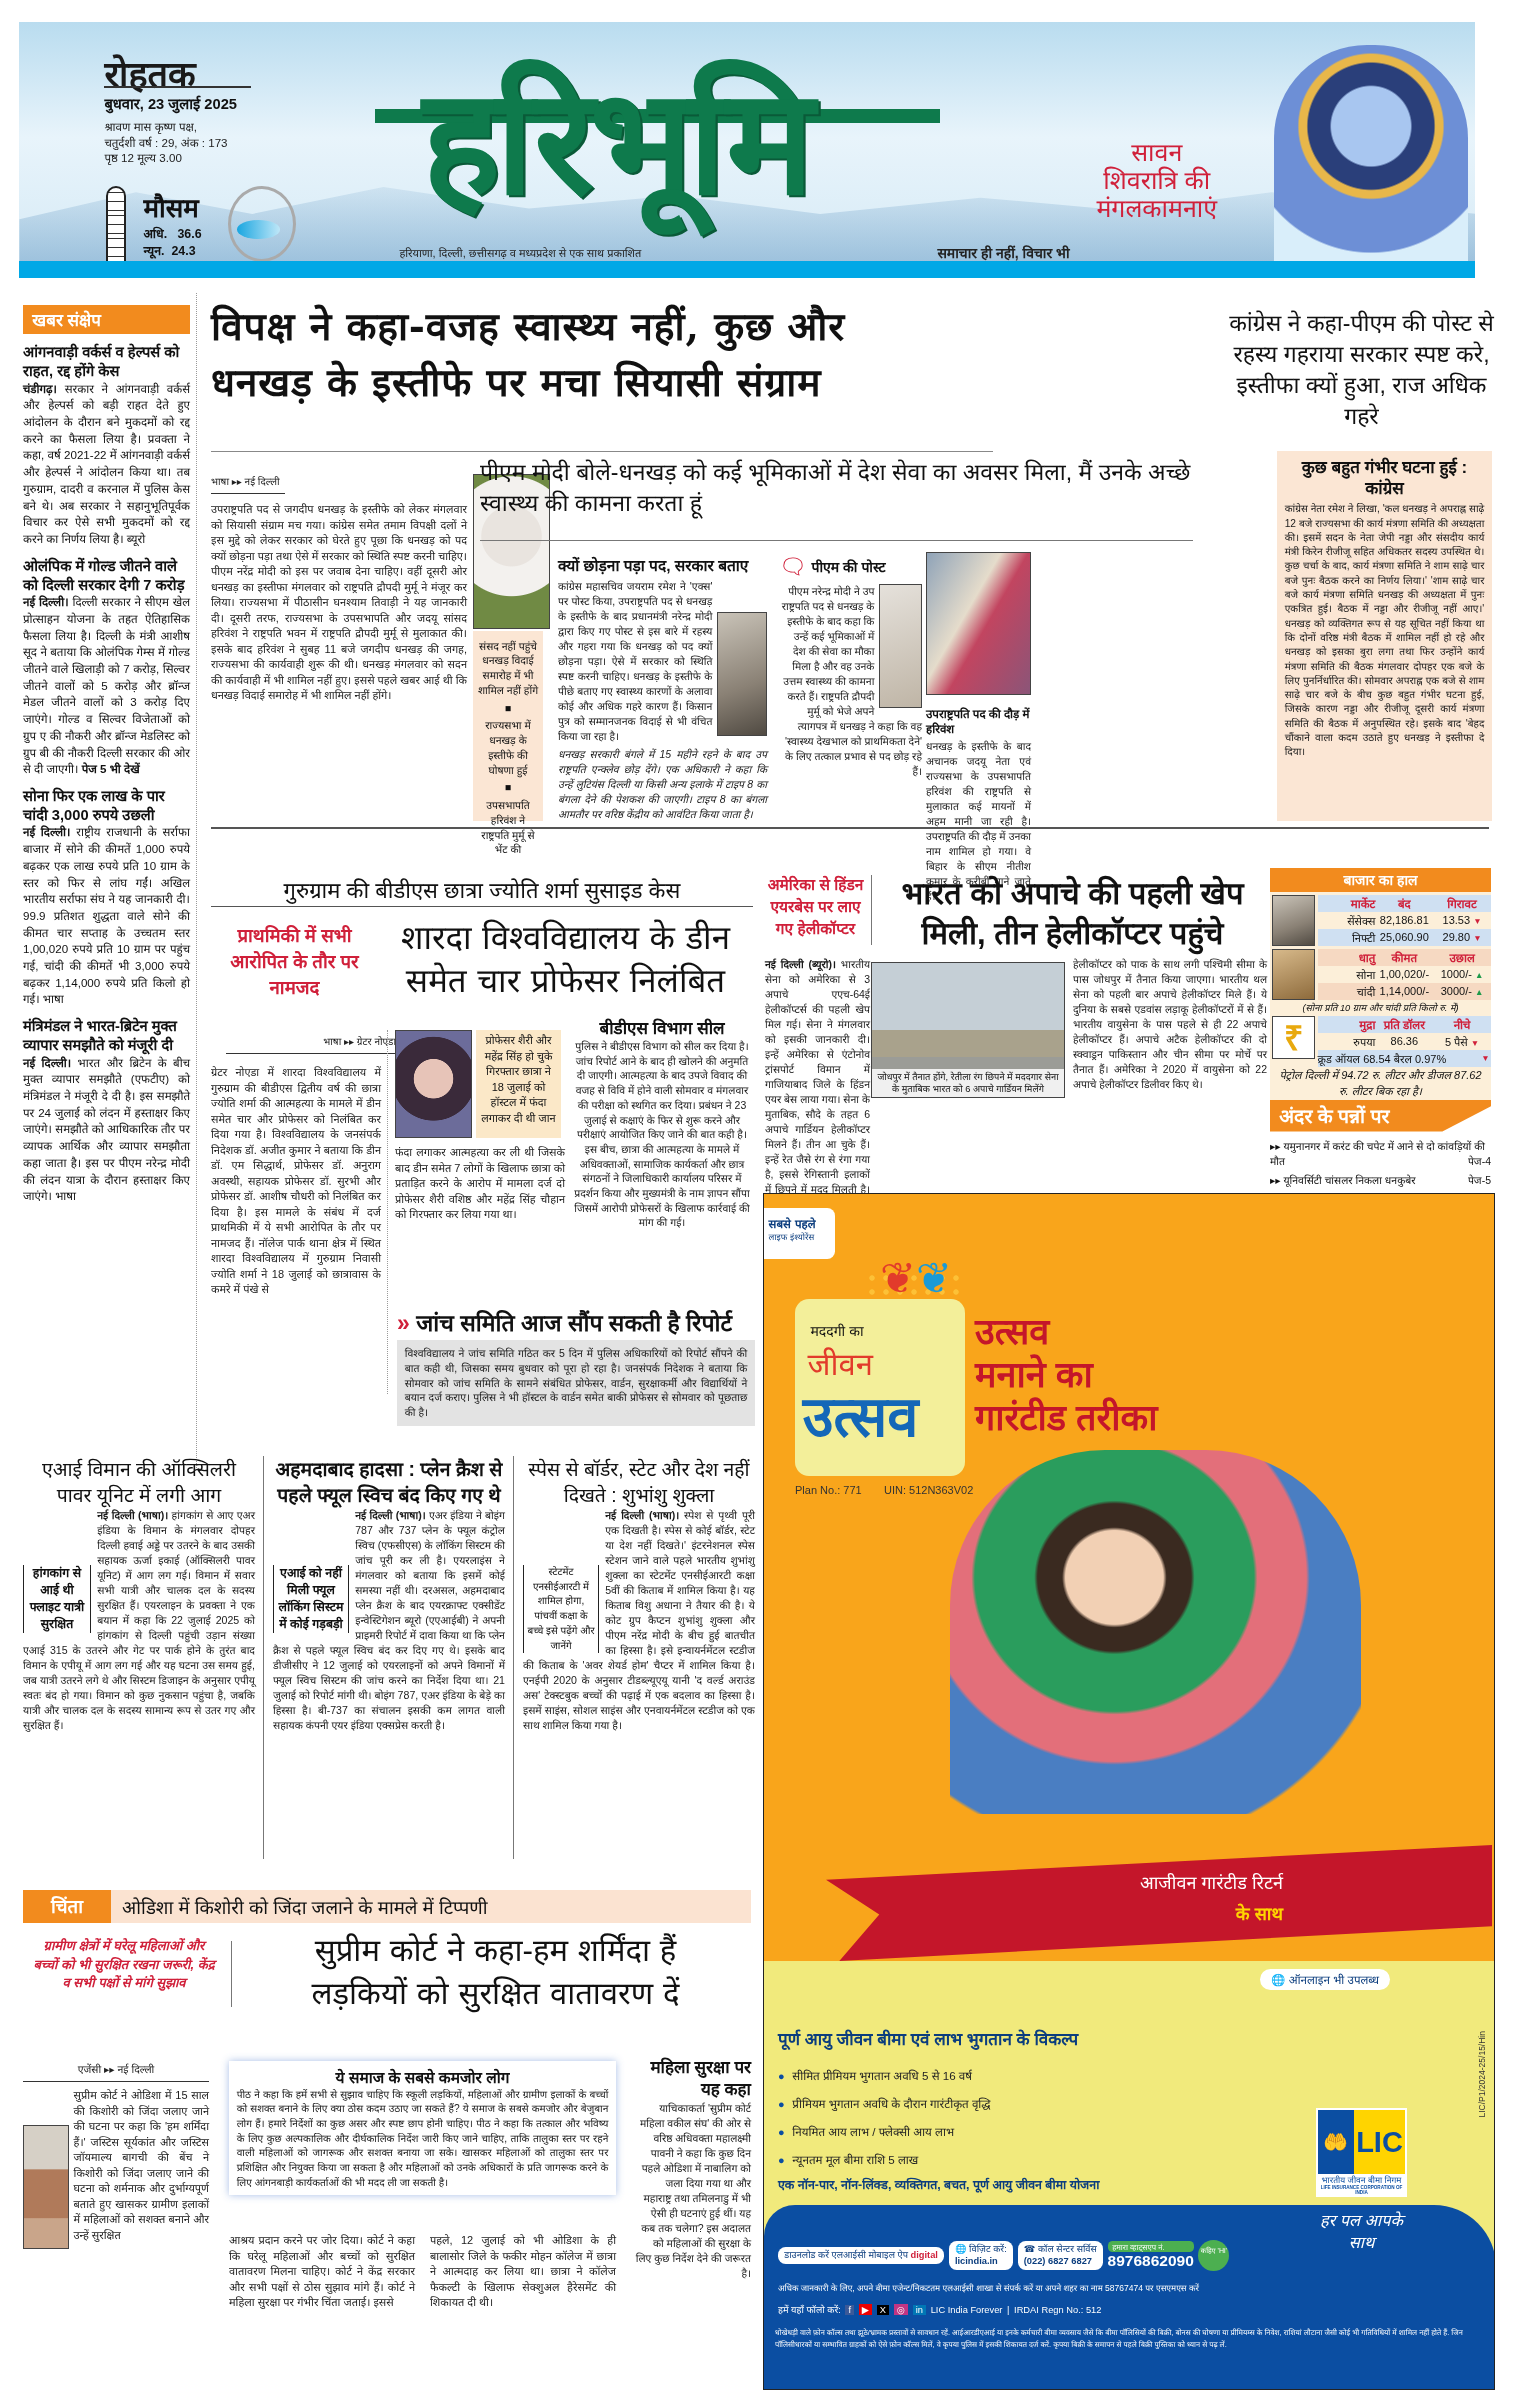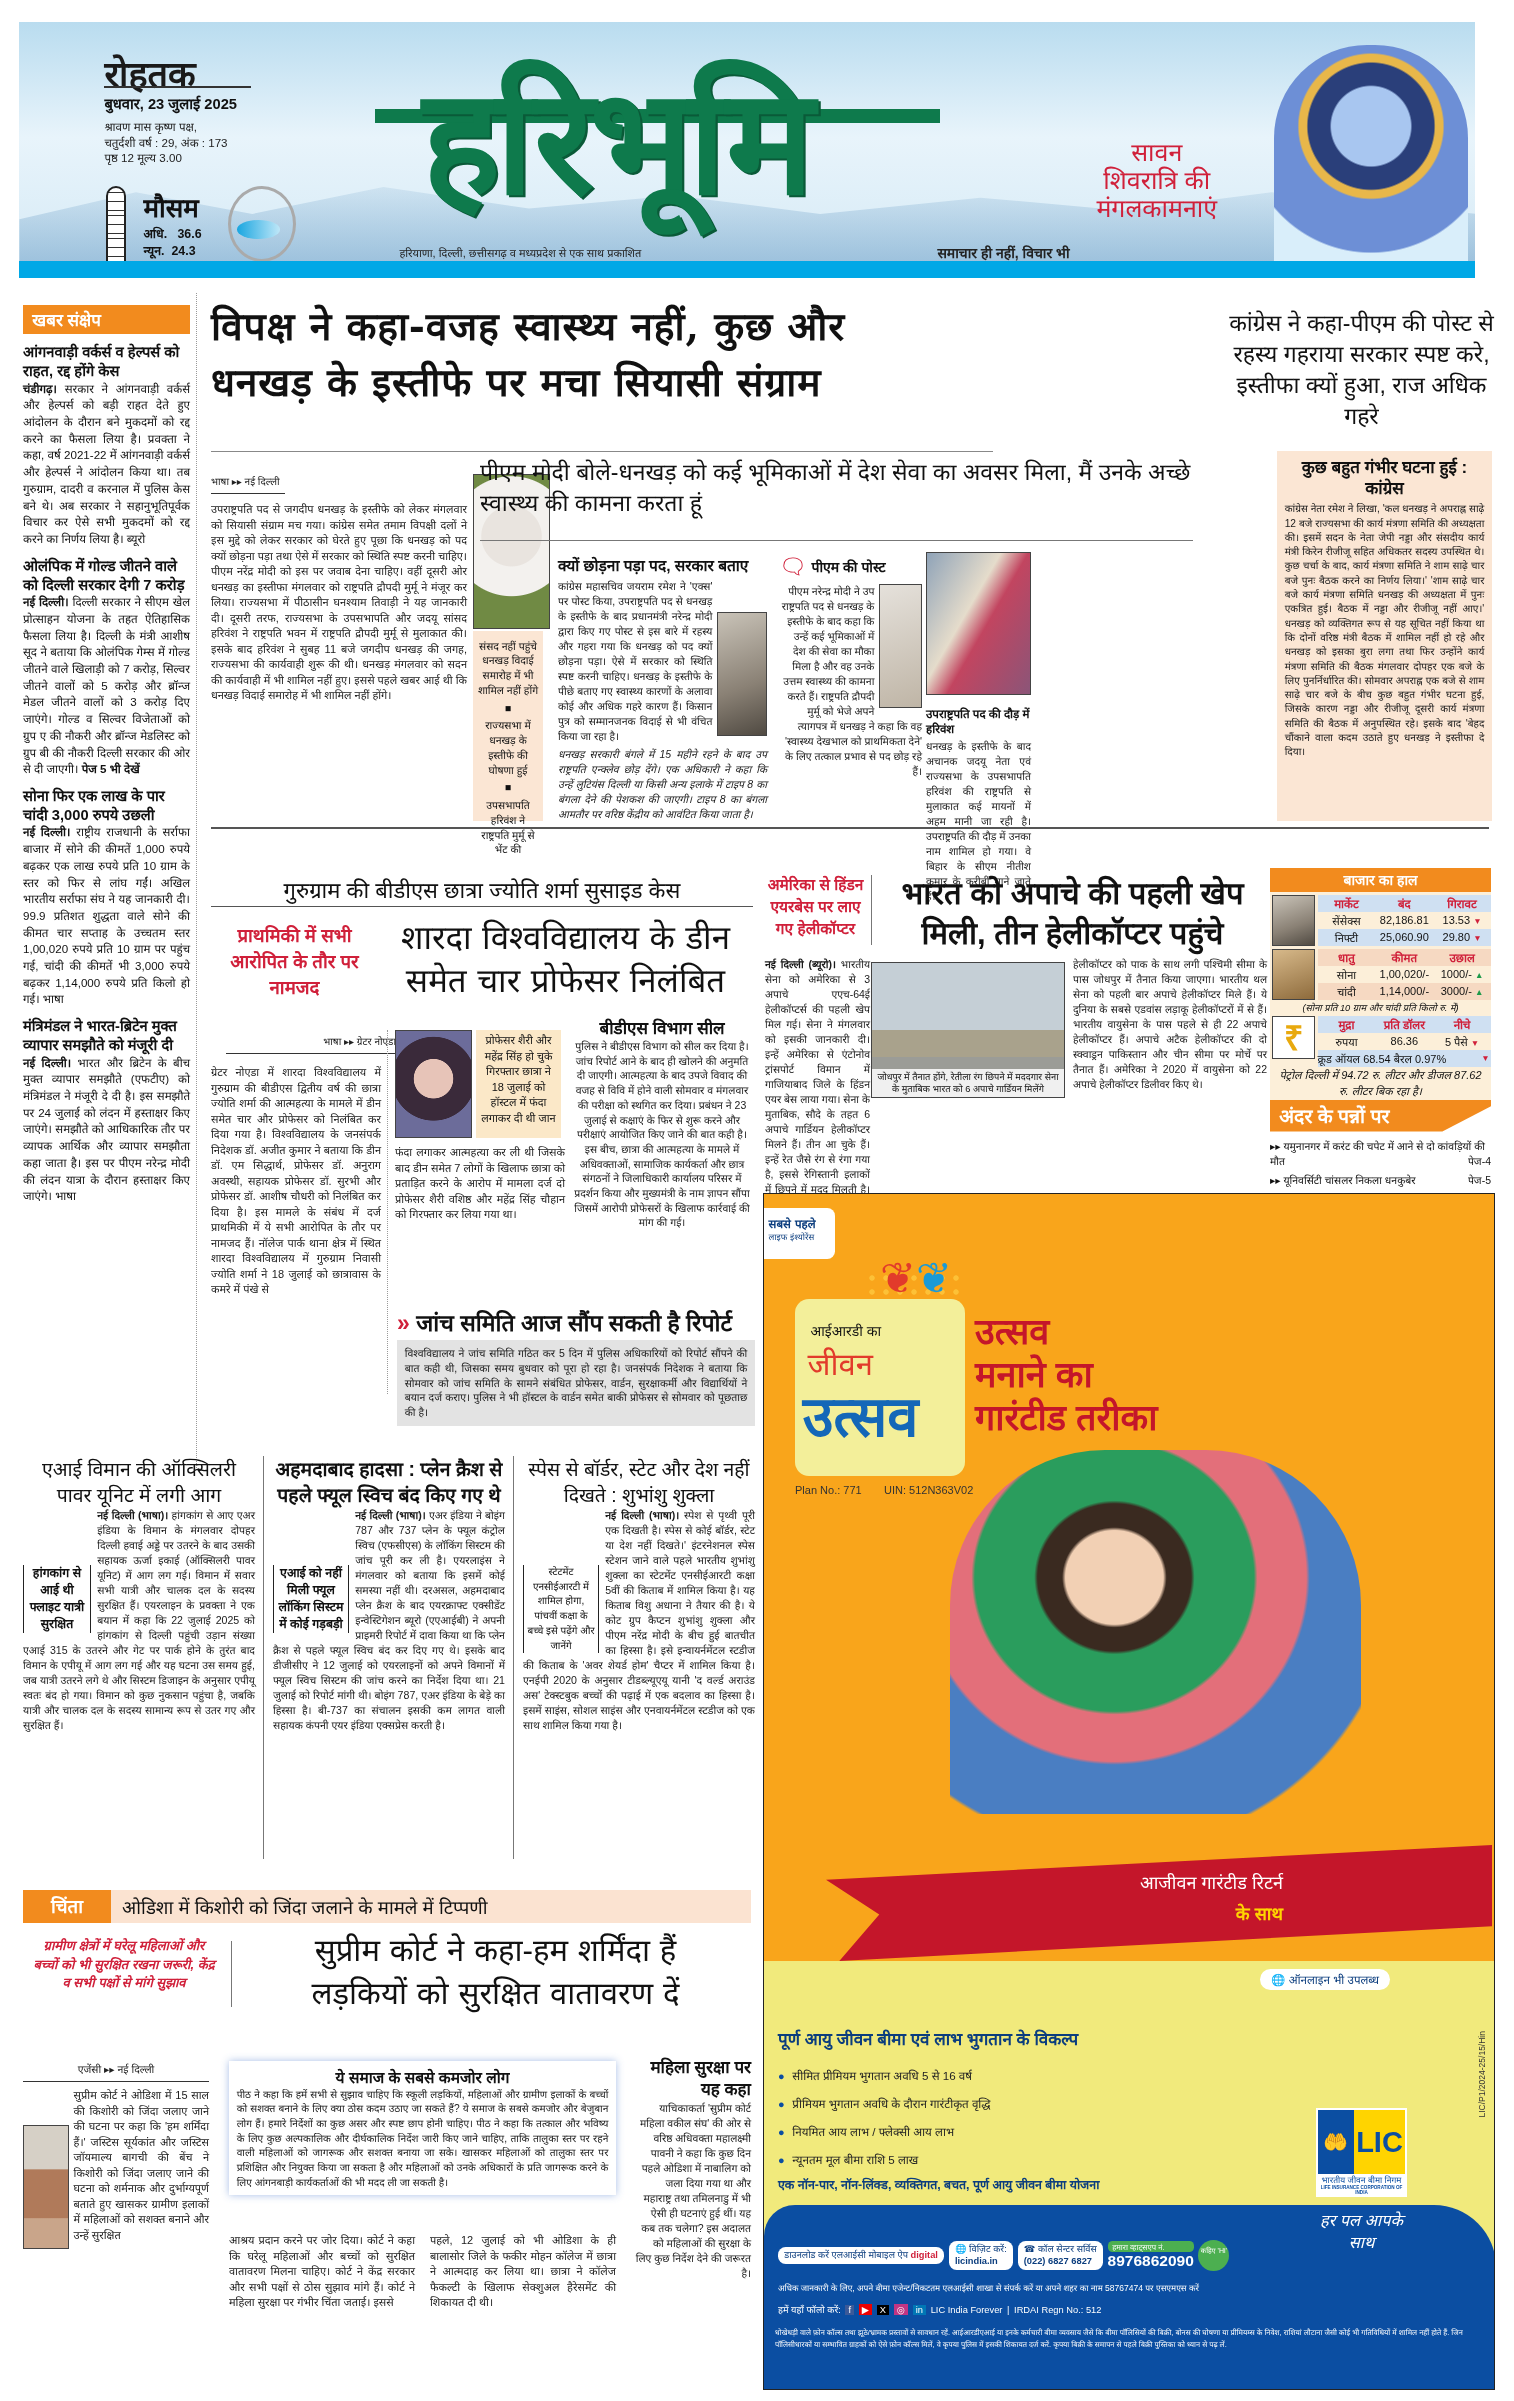--- a/index.html
+++ b/index.html
@@ -47,21 +47,21 @@
   .sub-h { font-weight:bold; font-size:17px; }
   .red { color:#d0203a; }
   .ital { font-style: italic; }
 
   
   .market { background:#fcefd9; }
   .mk-head { background:#f28b1e; color:#fff; text-align:center; font-weight:bold; font-size:14px; padding:2.3px 0; }
   .mk-row { display:flex; font-size:11px; height:17px; align-items:center; }
   .mk-row.h { color:#d0203a; font-weight:bold; font-size:11.6px; }
   .mk-row span { flex:1; text-align:center; }
-  .mk-row span:first-child { text-align:center; }
+  .mk-row span:first-child { text-align:right; }
   .down { color:#d0203a; font-size:8.5px; }
   .up { color:#1d9a4a; font-size:8.5px; }
   .stripe { background: #cfe0f2; }
 
   
   #ad { left: 763px; top: 1193px; width: 732px; height: 1197px; background:#f9a51b; overflow:hidden; border: 1.5px solid #222; }
   .ad-yellow { background:#f1ea7c; }
   .ad-blue { background:#0b4ea2; color:#fff; }
   .bullet::before { content:"●"; color:#0b4ea2; margin-right:7.7px; font-size:11px; }
   .chip { background:#fff; color:#0b3d7e; border-radius:7.7px; padding:3.1px 6.2px; font-size:9.3px; line-height:11.6px; display:inline-block; }
@@ -305,21 +305,21 @@
 </div>
 
 <div id="ad" class="abs">
   <div class="abs" style="left:0; top:14px; width:71px; height:51px; background:#fff; border-radius:0 7.7px 7.7px 0; padding:7.7px 4.6px;">
     <div style="color:#0b3d7e; font-weight:bold; font-size:11.6px;">सबसे पहले</div>
     <div style="color:#0b3d7e; font-size:8.5px;">लाइफ इंश्योरेंस</div>
   </div>
   <div class="abs" style="left:101px; top:77px; width:101px; height:93px; background: radial-gradient(circle,#ffd44a 0 2.3px,transparent 3.1px) 0 0/14px 14px; opacity:0.6;"></div>
   <div class="abs" style="left:31px; top:105px; width:170px; height:177px; background:#f3ef9a; border-radius:14px;">
     <div class="abs" style="left:85px; top:-46px; font-size:43px;"><span style="color:#e23b2b;">❦</span><span style="color:#1a9ad7;">❦</span></div>
-    <div class="abs cond" style="left:15.5px; top:22px; font-size:14px;">आईआरडी का</div>
+    <div class="abs cond" style="left:15.5px; top:22px; font-size:14px;">मददगी का</div>
     <div class="abs cond" style="left:12.4px; top:43px; font-size:31px; color:#e23b2b;">जीवन</div>
     <div class="abs cond" style="left:7.7px; top:77px; font-size:56px; font-weight:bold; color:#1467b8;">उत्सव</div>
   </div>
   <div class="abs cond" style="left:31px; top:290px; font-size:11px; color:#333;">Plan No.: 771</div>
   <div class="abs cond" style="left:120px; top:290px; font-size:11px; color:#333;">UIN: 512N363V02</div>
   <div class="abs cond" style="left:211px; top:116px; font-size:36px; font-weight:bold; color:#c4162a; line-height:43px;">
     <div>उत्सव</div>
     <div>मनाने का</div>
     <div>गारंटीड तरीका</div>
   </div>

